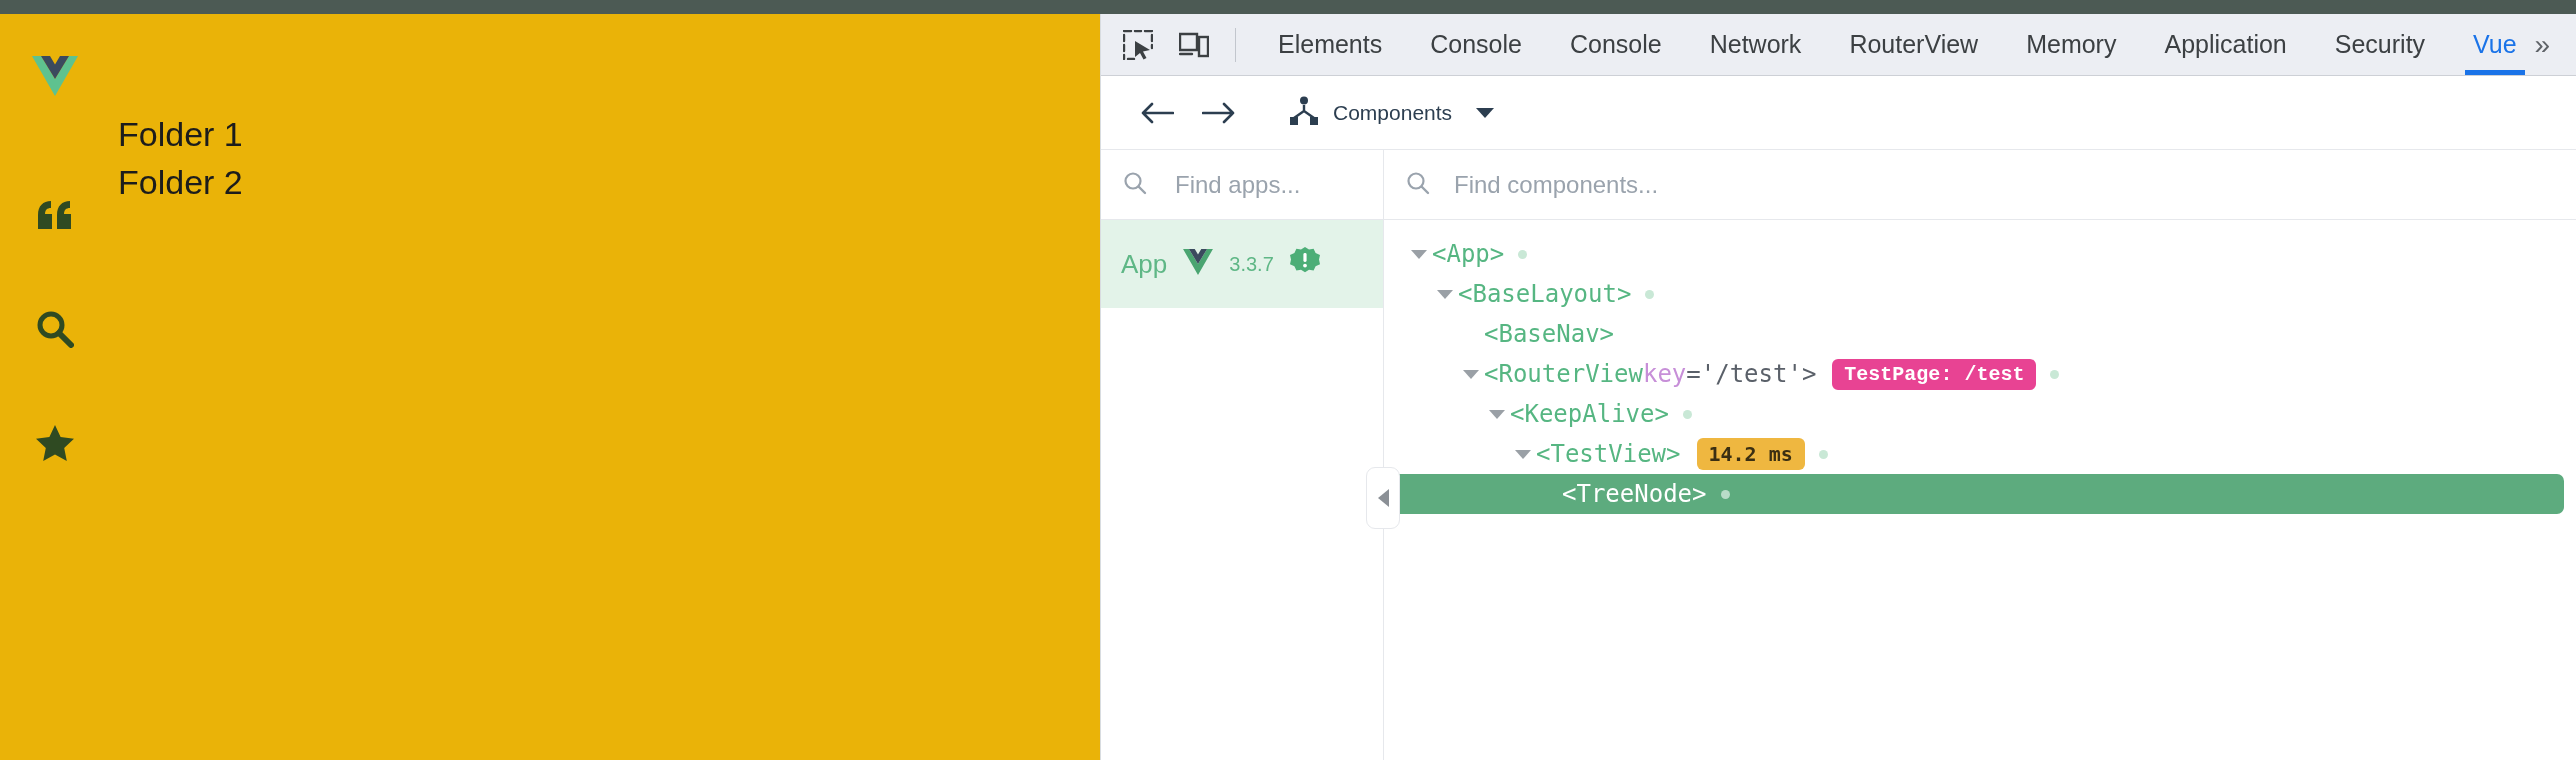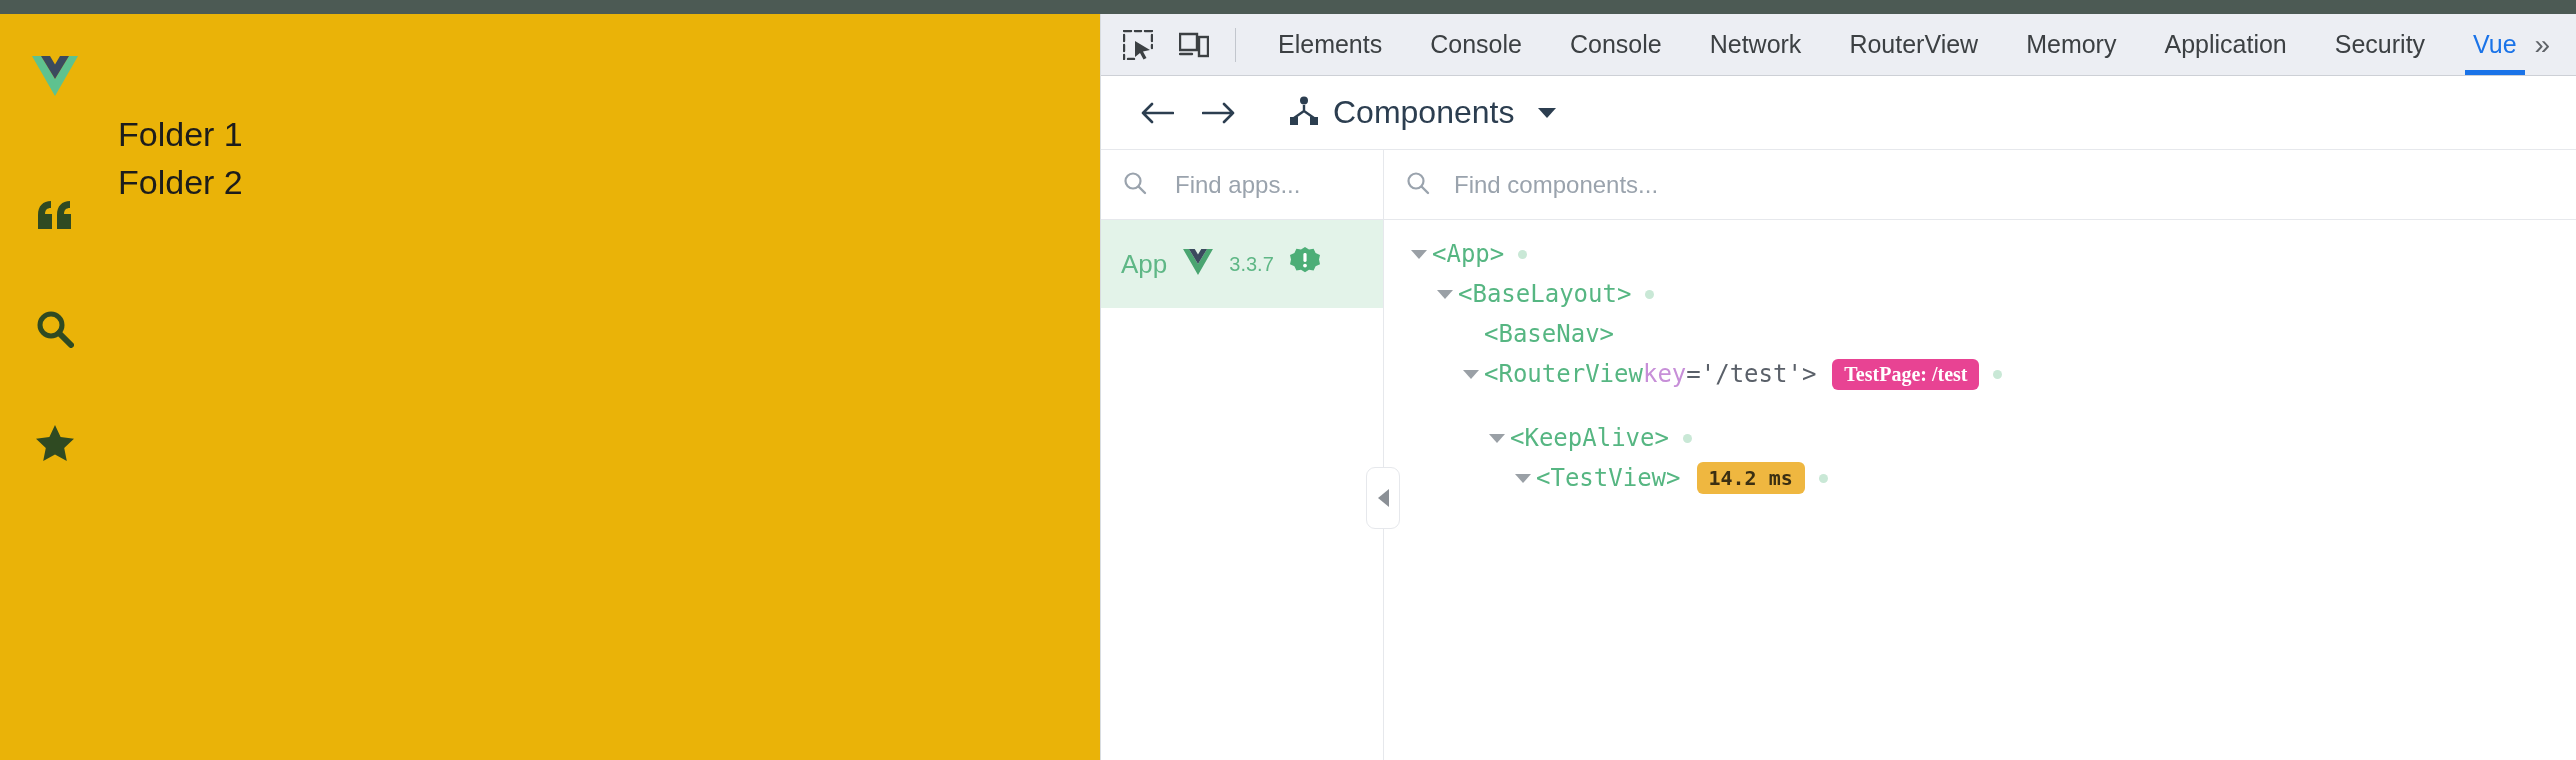--- a/index.html
+++ b/index.html
@@ -69,21 +69,21 @@
   .vdt-toolbar {
     height: 74px; flex: 0 0 74px; background: #ffffff;
     display: flex; align-items: center; gap: 6px; padding-left: 28px;
     border-bottom: 1px solid #e6e8ec;
   }
   .nav-btn {
     width: 56px; height: 56px; display: flex; align-items: center; justify-content: center;
     cursor: pointer; border-radius: 4px;
   }
   .vdt-title-group { display: flex; align-items: center; gap: 14px; margin-left: 36px; cursor: pointer; }
-  .vdt-title { font-size: 32px; color: #2c3e50; }
+  .vdt-title { font-size: 21px; color: #2c3e50; }
   .caret-down { width: 0; height: 0; border-left: 9px solid transparent; border-right: 9px solid transparent; border-top: 10px solid #2c3e50; margin-left: 10px; }
 
   
   .vdt-main { flex: 1 1 auto; display: flex; min-height: 0; }
 
   .apps-pane {
     width: 283px; flex: 0 0 283px; border-right: 1px solid #e6e8ec;
     display: flex; flex-direction: column; background: #fff;
   }
   .search-row {
@@ -116,21 +116,21 @@
   }
   .twisty i {
     width: 0; height: 0; border-left: 8px solid transparent; border-right: 8px solid transparent;
     border-top: 9px solid #9aa0a6; display: block;
   }
   .tag { color: #56b682; }
   .attr-name { color: #c78fd8; }
   .attr-val { color: #5a6069; }
   .dot { width: 9px; height: 9px; border-radius: 50%; background: #c9e8d6; margin-left: 14px; flex: 0 0 9px; }
   .badge-pink {
-    background: #e84393; color: #ffffff; font-family: Liberation Serif, serif;
+    background: #e84393; color: #ffffff; font-family: Liberation Mono, monospace;
     font-size: 20px; padding: 4px 12px; border-radius: 6px; margin-left: 16px; font-weight: bold;
   }
   .badge-orange {
     background: #efb740; color: #3b2f12; font-family: "DejaVu Sans Mono", monospace;
     font-size: 20px; padding: 4px 12px; border-radius: 6px; margin-left: 16px; font-weight: bold;
   }
   .tree-row.selected { background: #5dab7e; margin-right: 12px; }
   .tree-row.selected .tag { color: #ffffff; }
   .tree-row.selected .dot { background: #b9dcc8; }
 
@@ -321,33 +321,38 @@
               <div class="tree-row" style="padding-left: 74px;">
                 <span class="twisty">
                   <i></i>
                 </span>
                 <span class="tag">&lt;RouterView</span>
                 <span class="attr-name"> key</span>
                 <span class="attr-val">='/test'&gt;</span>
                 <span class="badge-pink">TestPage: /test</span>
                 <span class="dot"></span>
               </div>
-              <div class="tree-row" style="padding-left: 100px; margin-top: 24px;">
+              <div class="tree-row" style="padding-left: 100px;">
                 <span class="twisty">
                   <i></i>
                 </span>
                 <span class="tag">&lt;KeepAlive&gt;</span>
                 <span class="dot"></span>
               </div>
               <div class="tree-row" style="padding-left: 126px;">
                 <span class="twisty">
                   <i></i>
                 </span>
                 <span class="tag">&lt;TestView&gt;</span>
                 <span class="badge-orange">14.2 ms</span>
+                <span class="dot"></span>
+              </div>
+              <div class="tree-row selected" style="padding-left: 152px;">
+                <span class="twisty"></span>
+                <span class="tag">&lt;TreeNode&gt;</span>
                 <span class="dot"></span>
               </div>
             </div>
         </div>
 
       </div>
     </div>
   </div>
 </div>
 

